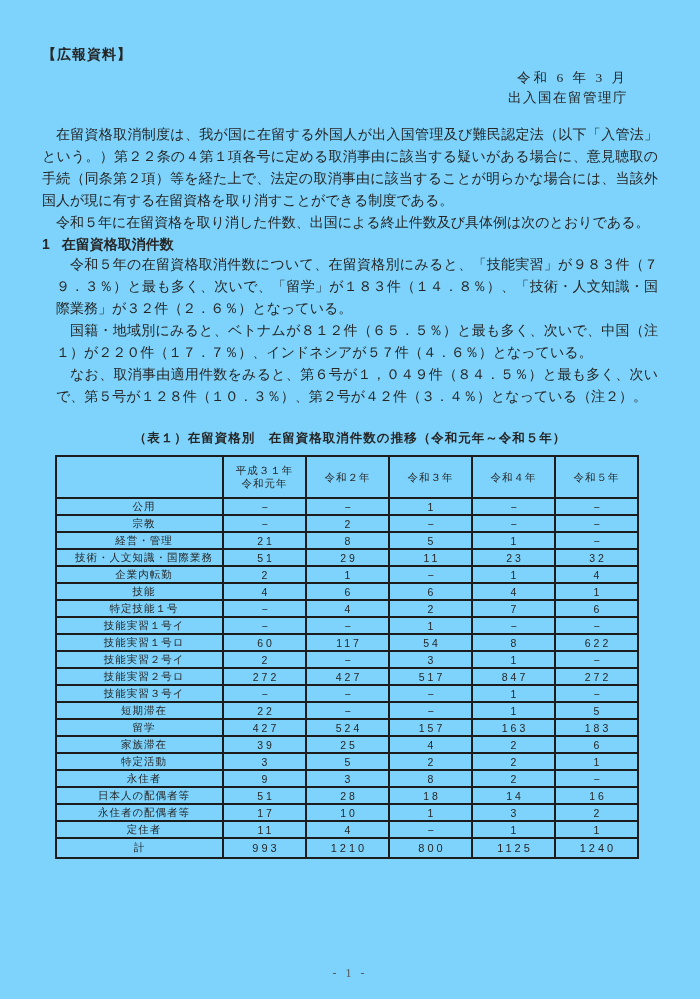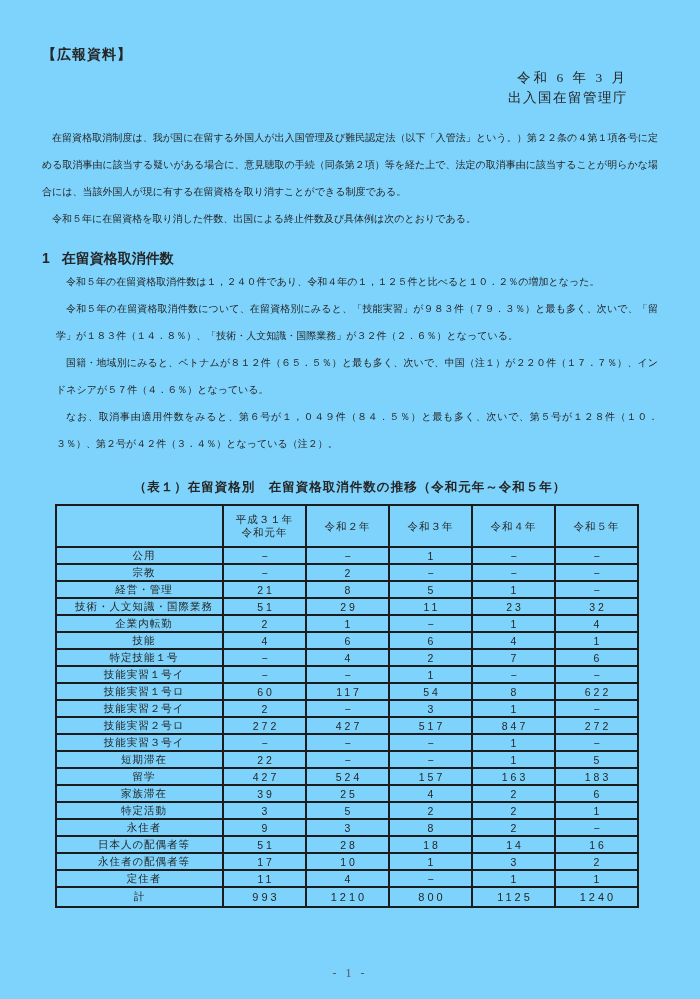--- a/index.html
+++ b/index.html
@@ -32,29 +32,28 @@
   .agency-line { letter-spacing: 1.5px; }
   .doc-title {
     margin: 18px 0 0 0;
     text-align: center;
     font-family: "Liberation Sans", "DejaVu Sans", sans-serif;
     font-weight: bold;
     font-size: 14.5px;
     line-height: 18px;
     letter-spacing: 0.5px;
   }
-  .body-text { font-size: 10px; line-height: 27px; }
+  .body-text { font-size: 14px; line-height: 22px; }
   .intro-block { margin-top: 16px; }
   p.para {
     margin: 0;
     text-indent: 1em;
     text-align: justify;
   }
   .section-heading {
-    margin-top: 16px;
     font-family: "Liberation Sans", "DejaVu Sans", sans-serif;
     font-weight: bold;
     font-size: 14px;
     line-height: 20px;
   }
   .section-heading .sec-num { margin-right: 12px; }
   .section-body { margin-left: 14px; }
   .table-title {
     margin-top: 22px;
     text-align: center;
@@ -130,21 +129,20 @@
   <div class="body-text intro-block">
     <p class="para">在留資格取消制度は、我が国に在留する外国人が出入国管理及び難民認定法（以下「入管法」という。）第２２条の４第１項各号に定める取消事由に該当する疑いがある場合に、意見聴取の手続（同条第２項）等を経た上で、法定の取消事由に該当することが明らかな場合には、当該外国人が現に有する在留資格を取り消すことができる制度である。</p>
     <p class="para">令和５年に在留資格を取り消した件数、出国による終止件数及び具体例は次のとおりである。</p>
   </div>
 
   <div class="section-heading">
     <span class="sec-num">1</span><span>在留資格取消件数</span>
   </div>
 
   <div class="body-text section-body">
-    <p class="para">令和５年の在留資格取消件数は１，２４０件であり、令和４年の１，１２５件と比べると１０．２％の増加となった。</p>
     <p class="para">令和５年の在留資格取消件数について、在留資格別にみると、「技能実習」が９８３件（７９．３％）と最も多く、次いで、「留学」が１８３件（１４．８％）、「技術・人文知識・国際業務」が３２件（２．６％）となっている。</p>
     <p class="para">国籍・地域別にみると、ベトナムが８１２件（６５．５％）と最も多く、次いで、中国（注１）が２２０件（１７．７％）、インドネシアが５７件（４．６％）となっている。</p>
     <p class="para">なお、取消事由適用件数をみると、第６号が１，０４９件（８４．５％）と最も多く、次いで、第５号が１２８件（１０．３％）、第２号が４２件（３．４％）となっている（注２）。</p>
   </div>
 
   <div class="table-title">（表１）在留資格別　在留資格取消件数の推移（令和元年～令和５年）</div>
 
   <table class="data-table">
     <colgroup>
       <col style="width:167px">

